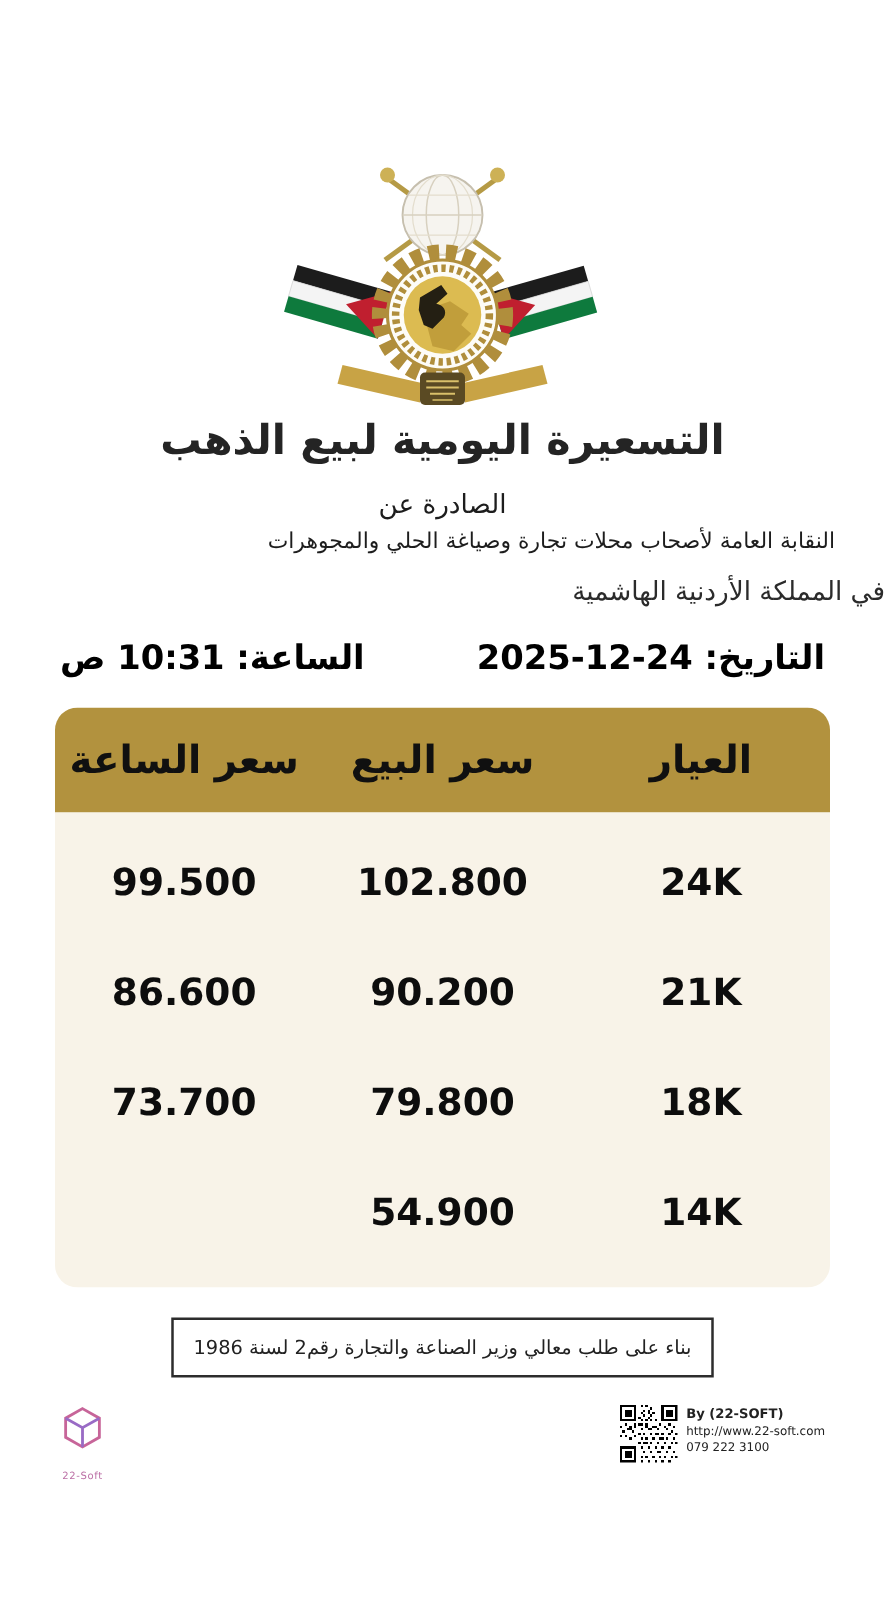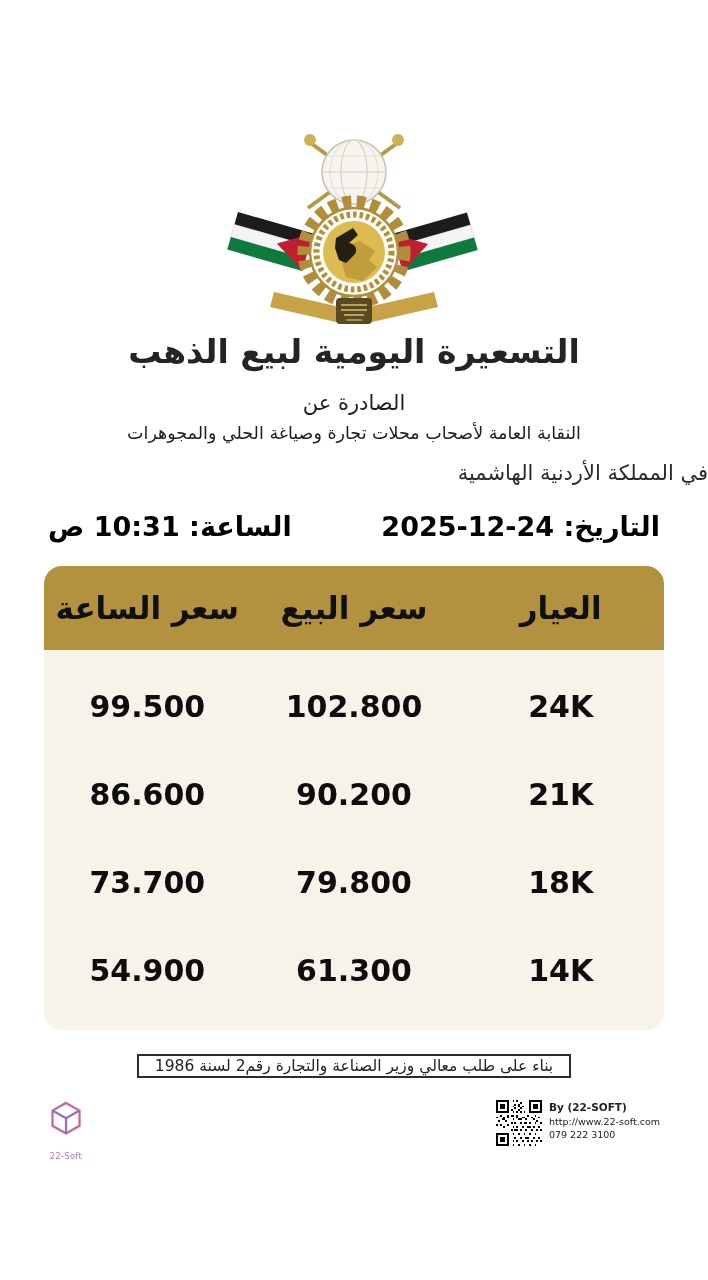--- a/index.html
+++ b/index.html
@@ -7,21 +7,21 @@
   .page {
     width:708px; height:1280px; margin:0 auto; background:#ffffff;
     font-family:"DejaVu Sans", sans-serif; color:#111;
     position:relative; overflow:hidden;
   }
   .emblem { width:260px; height:200px; margin:126px auto 0; }
   .emblem svg { display:block; }
 
   .title   { text-align:center; font-size:33px; font-weight:bold; color:#242424; margin-top:6px; }
   .issued  { text-align:center; font-size:21px; margin-top:20px; color:#1d1d1d; }
-  .org     { text-align:center; font-size:17.5px; margin-top:8px; color:#1d1d1d; padding:0 40px; }
+  .org     { text-align:right; font-size:17.5px; margin-top:8px; color:#1d1d1d; padding:0 40px; }
   .country { font-size:21px; margin-top:18px; color:#2b2b2b; }
 
   .datetime {
     display:flex; justify-content:space-between; align-items:center;
     padding:0 48px; margin-top:26px; font-size:27px; font-weight:bold; color:#000;
   }
 
   .price-table { margin:24px 44px 0; border-radius:18px; overflow:hidden; }
   .thead {
     background:var(--gold,#b2923e);
@@ -31,21 +31,21 @@
   }
   .tbody { background:var(--beige,#f8f3e8); padding:12px 0 16px; }
   .trow {
     display:grid; grid-template-columns:1fr 1fr 1fr;
     height:88px; align-items:center; text-align:center;
     font-size:30px; font-weight:bold; color:#0d0d0d;
   }
 
   .note {
     width:fit-content; margin:24px auto 0;
-    border:2px solid #2c2c2c; padding:1px 16px;
+    border:2px solid #2c2c2c; padding:13px 16px;
     font-size:15.5px; color:#222; background:#fff; text-align:center;
   }
 
   .bottom {
     display:flex; justify-content:space-between; align-items:flex-start;
     padding:0 48px; margin-top:22px;
   }
   .maker { text-align:center; opacity:.9; }
   .maker-caption { font-size:8px; color:#b45f9b; margin-top:8px; letter-spacing:.5px; }
   .credit { display:flex; gap:7px; align-items:flex-start;justify-content:space-between; }
@@ -138,21 +138,20 @@
         <span>90.200</span>
         <span>86.600</span>
       </div>
       <div class="trow">
         <span>18K</span>
         <span>79.800</span>
         <span>73.700</span>
       </div>
       <div class="trow">
         <span>14K</span>
-        <span>61.300</span>
         <span>54.900</span>
       </div>
     </div>
   </div>
 
   <div class="note" dir="rtl">بناء على طلب معالي وزير الصناعة والتجارة رقم2 لسنة 1986</div>
 
   <div class="bottom">
     <div class="maker">
       <svg viewBox="0 0 40 44" width="36" height="40">

